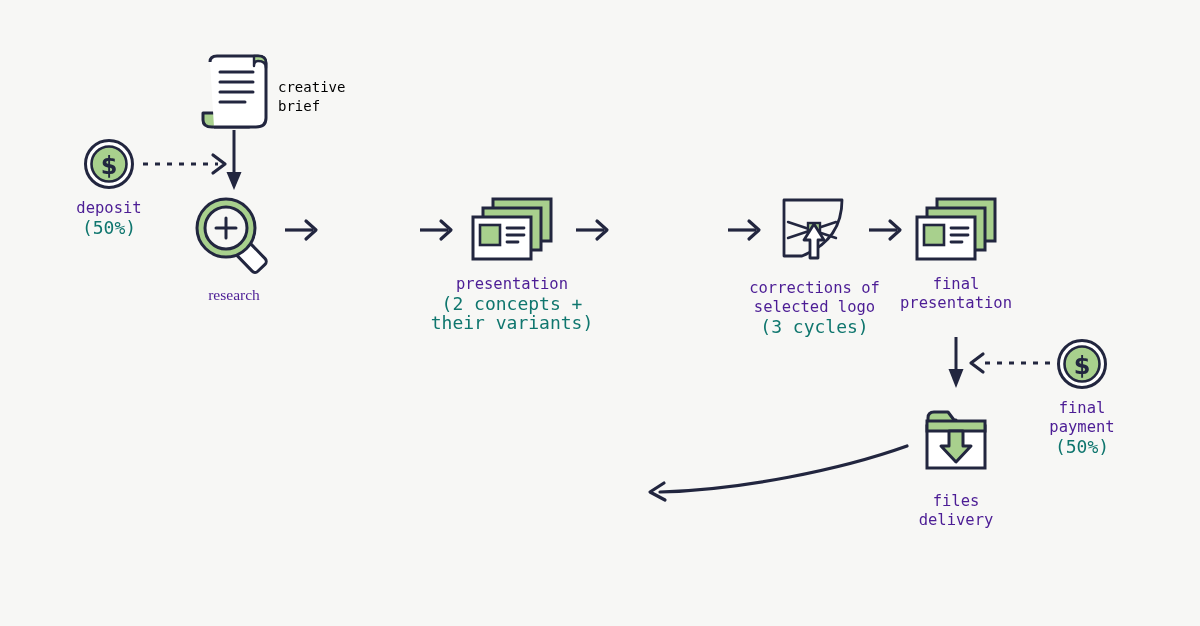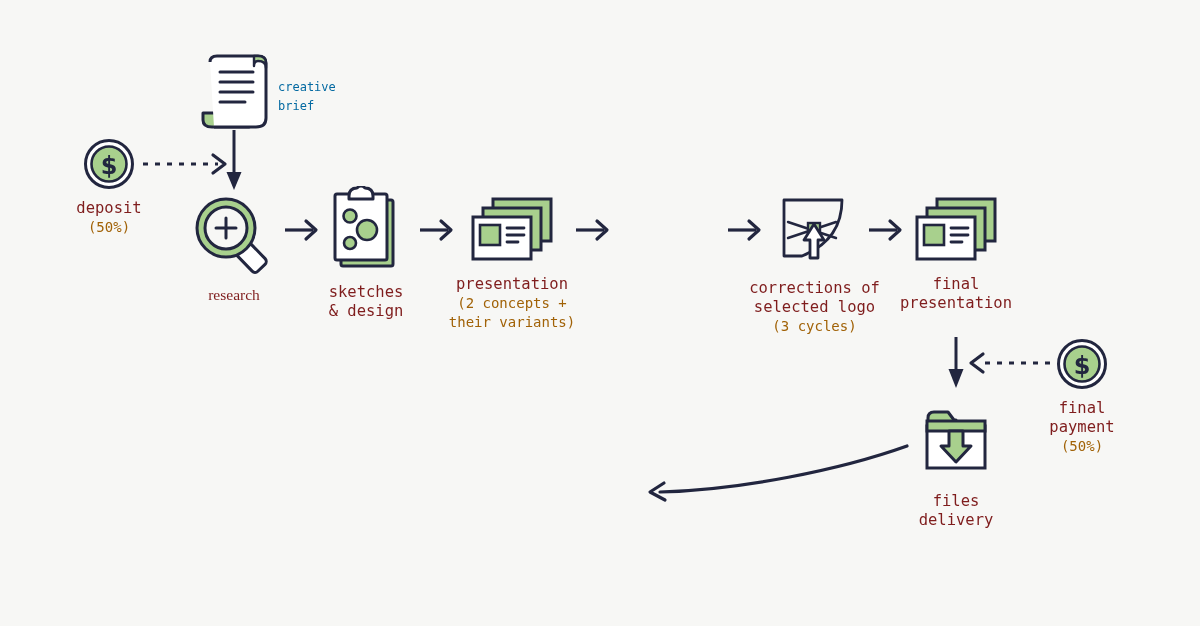--- a/index.html
+++ b/index.html
@@ -30,37 +30,37 @@
     flex-direction: column;
     align-items: center;
   }
   .node-icon {
     display: block;
     line-height: 0;
   }
   .node-label {
     margin-top: 9px;
     text-align: center;
-    color: #7f1d1d;
+    color: #4c1d95;
     font-size: 15.5px;
     line-height: 19px;
     white-space: pre;
     letter-spacing: 0px;
   }
   .node-sub {
     text-align: center;
-    color: #a16207;
-    font-size: 14px;
+    color: #0f766e;
+    font-size: 18px;
     line-height: 19px;
     white-space: pre;
   }
   .brief-label {
     position: absolute;
-    color: #0369a1;
-    font-size: 12px;
+    color: #000000;
+    font-size: 14px;
     line-height: 19px;
     white-space: pre;
     text-align: left;
   }
 </style>
 </head>
 <body>
 
 <div id="canvas">
 
@@ -156,38 +156,20 @@
         <circle cx="36" cy="34" r="29" fill="none" stroke="#22263f" stroke-width="3"></circle>
         <circle cx="36" cy="34" r="21" fill="none" stroke="#22263f" stroke-width="3"></circle>
 
         <line x1="36" y1="24" x2="36" y2="44" stroke="#22263f" stroke-width="3" stroke-linecap="round"></line>
         <line x1="26" y1="34" x2="46" y2="34" stroke="#22263f" stroke-width="3" stroke-linecap="round"></line>
       </svg>
     </div>
     <div class="node-label">research</div>
   </div>
 
-  <div class="node" style="left:318px; top:186px; width:96px;">
-    <div class="node-icon">
-      <svg width="84" height="88" viewBox="0 0 84 88">
-
-        <rect x="17" y="14" width="52" height="66" rx="2" fill="#a8d08d" stroke="#22263f" stroke-width="3"></rect>
-
-        <rect x="11" y="8" width="52" height="66" rx="2" fill="#ffffff" stroke="#22263f" stroke-width="3"></rect>
-
-        <path d="M25 10 Q25 2 33 2 Q37 -2 41 2 Q49 2 49 10 L49 13 L25 13 Z" fill="#ffffff" stroke="#22263f" stroke-width="3" stroke-linejoin="round"></path>
-
-        <circle cx="26" cy="30" r="6.5" fill="#a8d08d" stroke="#22263f" stroke-width="2.6"></circle>
-        <circle cx="43" cy="44" r="10" fill="#a8d08d" stroke="#22263f" stroke-width="2.6"></circle>
-        <circle cx="26" cy="57" r="6" fill="#a8d08d" stroke="#22263f" stroke-width="2.6"></circle>
-      </svg>
-    </div>
-    <div class="node-label">sketches
-&amp; design</div>
-  </div>
 
   <div class="node" style="left:440px; top:194px; width:144px;">
     <div class="node-icon">
       <svg width="92" height="72" viewBox="0 0 92 72">
         <rect x="27" y="5" width="58" height="42" fill="#a8d08d" stroke="#22263f" stroke-width="3"></rect>
         <rect x="17" y="14" width="58" height="42" fill="#a8d08d" stroke="#22263f" stroke-width="3"></rect>
         <rect x="7" y="23" width="58" height="42" fill="#ffffff" stroke="#22263f" stroke-width="3"></rect>
         <rect x="14" y="31" width="20" height="20" fill="#a8d08d" stroke="#22263f" stroke-width="2.6"></rect>
         <line x1="41" y1="34" x2="58" y2="34" stroke="#22263f" stroke-width="2.8" stroke-linecap="round"></line>
         <line x1="41" y1="41" x2="58" y2="41" stroke="#22263f" stroke-width="2.8" stroke-linecap="round"></line>

